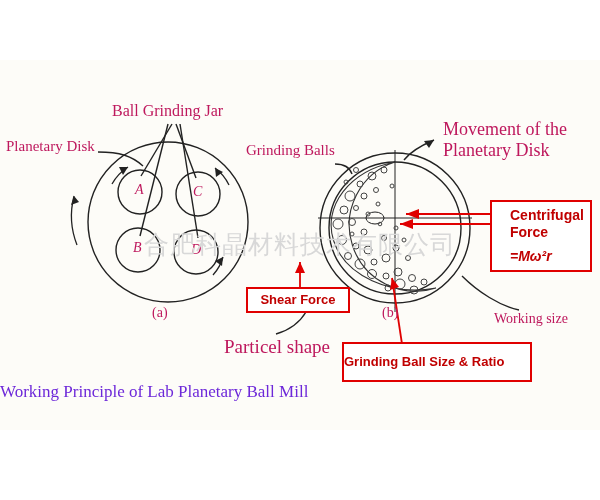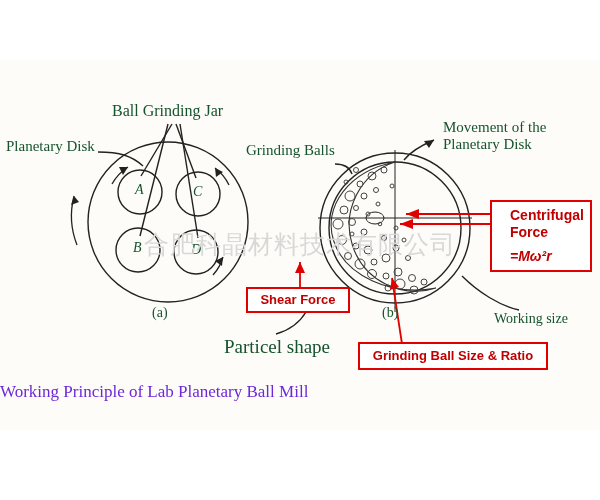--- a/index.html
+++ b/index.html
@@ -31,21 +31,21 @@
     position: absolute;
     left: 0;
     top: 0;
     width: 600px;
     height: 500px;
     pointer-events: none;
   }
   .lbl {
     position: absolute;
     font-family: "Liberation Serif", serif;
-    color: #14532d;
+    color: #be185d;
     white-space: pre;
     line-height: 1.15;
   }
   .redbox {
     position: absolute;
     border: 2px solid #e00000;
     background: #ffffff;
     color: #c00000;
     font-family: "Liberation Sans", sans-serif;
     font-weight: bold;
@@ -198,38 +198,38 @@
   <div class="lbl italic-letter" style="left:135px; top:182px; font-size:14px;">A</div>
   <div class="lbl italic-letter" style="left:193px; top:184px; font-size:14px;">C</div>
   <div class="lbl italic-letter" style="left:133px; top:240px; font-size:14px;">B</div>
   <div class="lbl italic-letter" style="left:191px; top:242px; font-size:14px;">D</div>
 
   <div class="lbl" style="left:152px; top:305px; font-size:14px;">(a)</div>
   <div class="lbl" style="left:382px; top:305px; font-size:14px;">(b)</div>
 
   <div class="lbl" style="left:246px; top:142px; font-size:15px;">Grinding Balls</div>
 
-  <div class="lbl" style="left:443px; top:119px; font-size:15px;">Movement of the
+  <div class="lbl" style="left:443px; top:119px; font-size:18px;">Movement of the
 Planetary Disk</div>
 
   <div class="lbl" style="left:494px; top:311px; font-size:14px;">Working size</div>
 
   <div class="lbl" style="left:224px; top:336px; font-size:19px;">Particel shape</div>
 
   <div class="redbox" style="left:490px; top:200px; width:102px; height:72px; padding:5px 18px; font-size:14px;">
     <div>Centrifugal</div>
     <div>Force</div>
     <div style="font-style:italic; margin-top:7px;">=Mω²r</div>
   </div>
 
   <div class="redbox" style="left:246px; top:287px; width:104px; height:26px; font-size:13px; display:flex; align-items:center; justify-content:center;">
     <span>Shear Force</span>
   </div>
 
-  <div class="redbox" style="left:358px; top:342px; width:190px; height:28px; font-size:13px; display:flex; align-items:center; justify-content:center;">
+  <div class="redbox" style="left:342px; top:342px; width:190px; height:40px; font-size:13px; display:flex; align-items:center; justify-content:flex-start;">
     <span>Grinding Ball Size &amp; Ratio</span>
   </div>
 
   <div class="watermark">合肥科晶材料技术有限公司</div>
 
   <div class="title">Working Principle of Lab Planetary Ball Mill</div>
 
 </div>
 
 </body></html>

